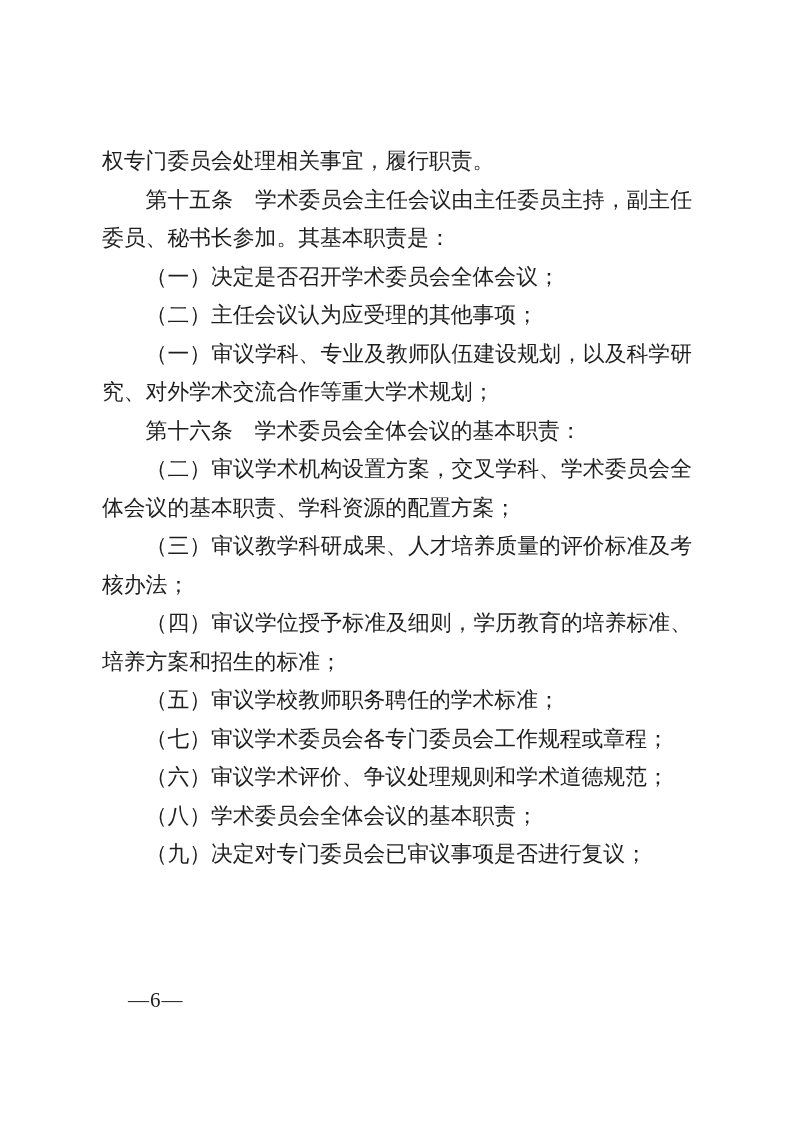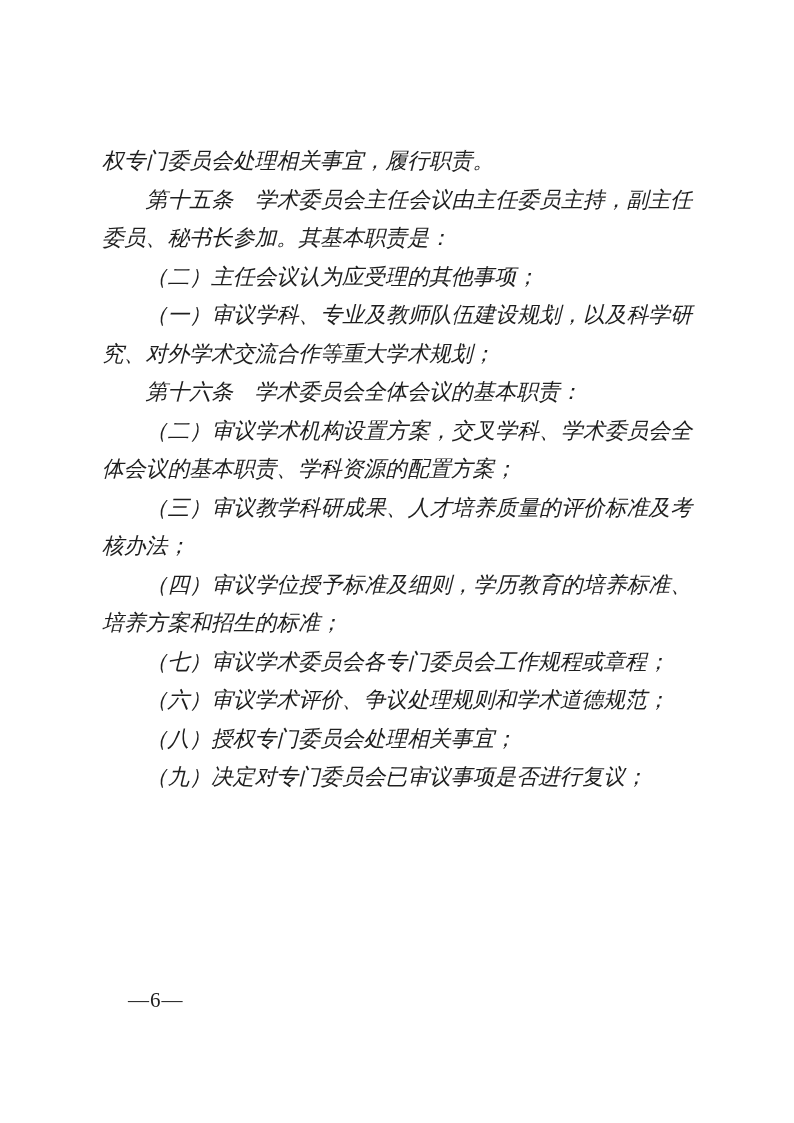--- a/index.html
+++ b/index.html
@@ -19,21 +19,20 @@
   }
   .doc-body {
     position: absolute;
     left: 102px;
     top: 142px;
     width: 590px;
     text-align: justify;
     font-size: 21.8px;
     line-height: 38.5px;
     letter-spacing: 0;
-    font-style: italic;
   }
   .para {
     margin: 0;
     padding: 0;
   }
   .para.indent {
     text-indent: 2em;
   }
   .page-number {
     position: absolute;
@@ -46,25 +45,27 @@
     font-family: "Liberation Serif", "DejaVu Serif", serif;
   }
 </style>
 </head>
 <body>
 
 <div class="page">
   <div class="doc-body">
       <p class="para">权专门委员会处理相关事宜，履行职责。</p>
       <p class="para indent">第十五条　学术委员会主任会议由主任委员主持，副主任委员、秘书长参加。其基本职责是：</p>
+      <p class="para indent">（一）决定是否召开学术委员会全体会议；</p>
       <p class="para indent">（二）主任会议认为应受理的其他事项；</p>
       <p class="para indent">（一）审议学科、专业及教师队伍建设规划，以及科学研究、对外学术交流合作等重大学术规划；</p>
       <p class="para indent">第十六条　学术委员会全体会议的基本职责：</p>
       <p class="para indent">（二）审议学术机构设置方案，交叉学科、学术委员会全体会议的基本职责、学科资源的配置方案；</p>
       <p class="para indent">（三）审议教学科研成果、人才培养质量的评价标准及考核办法；</p>
       <p class="para indent">（四）审议学位授予标准及细则，学历教育的培养标准、培养方案和招生的标准；</p>
+      <p class="para indent">（五）审议学校教师职务聘任的学术标准；</p>
       <p class="para indent">（七）审议学术委员会各专门委员会工作规程或章程；</p>
       <p class="para indent">（六）审议学术评价、争议处理规则和学术道德规范；</p>
-      <p class="para indent">（八）授权专门委员会处理相关事宜；</p>
+      <p class="para indent">（八）学术委员会全体会议的基本职责；</p>
       <p class="para indent">（九）决定对专门委员会已审议事项是否进行复议；</p>
     </div>
   <div class="page-number">—6—</div>
 </div>
 
 </body></html>

